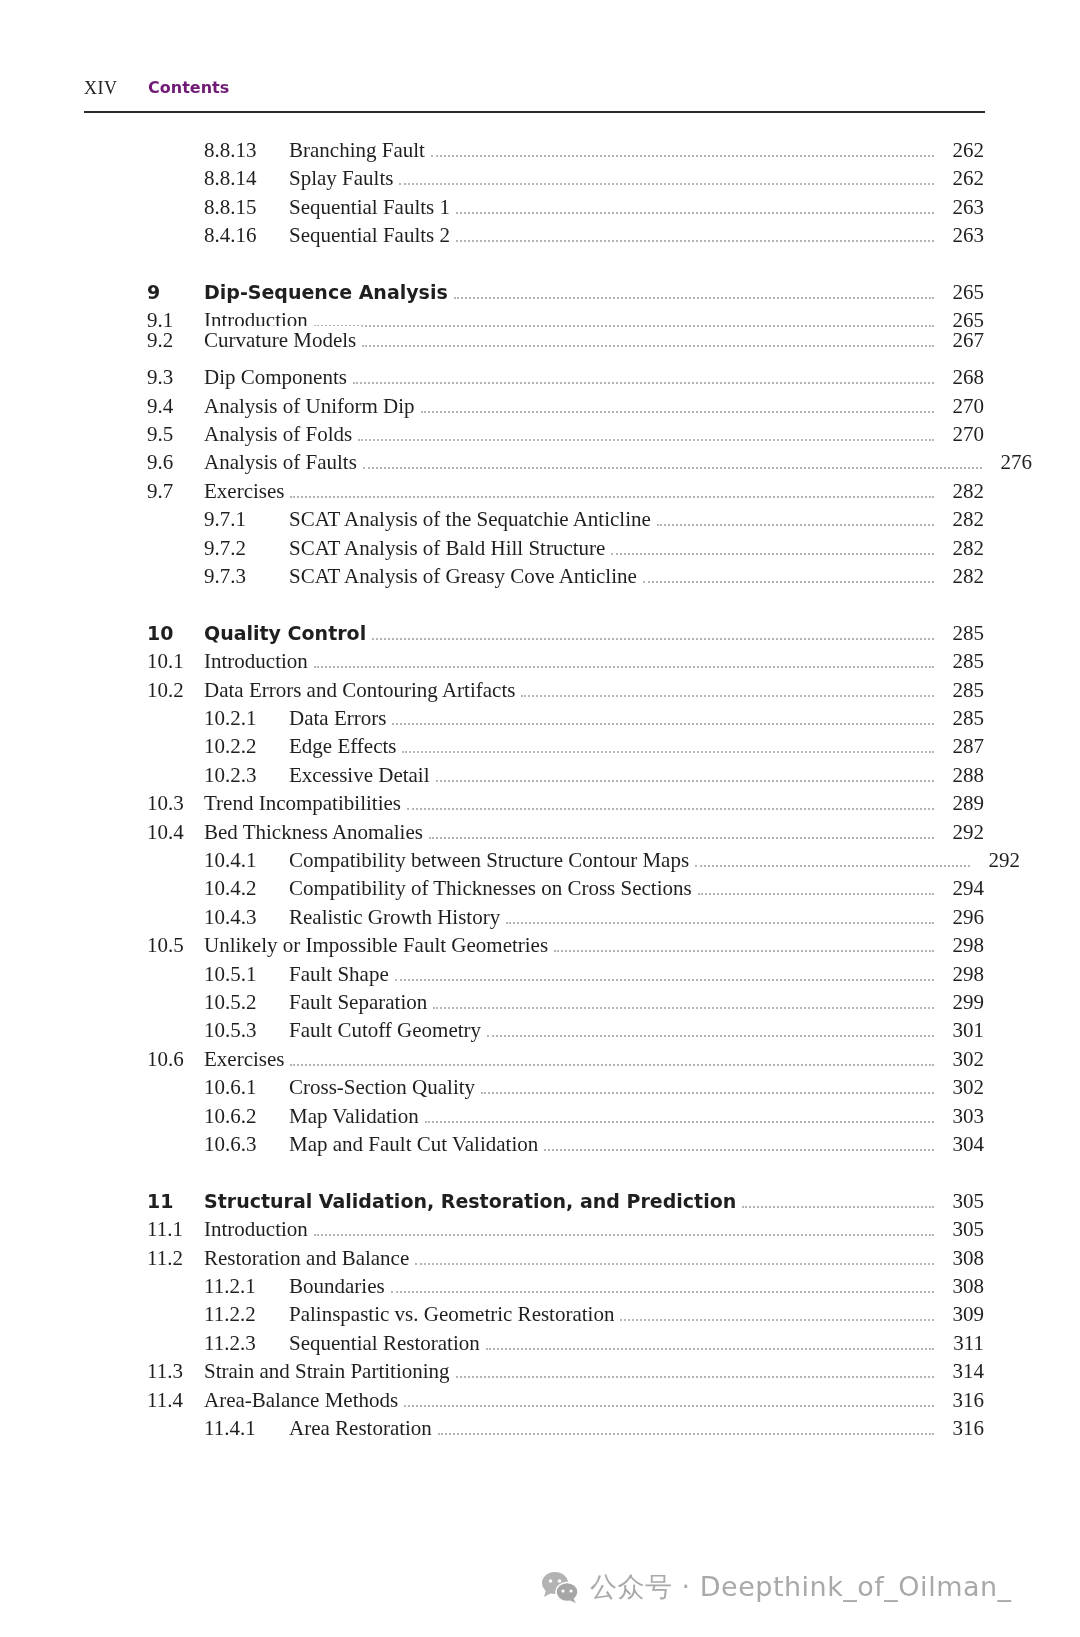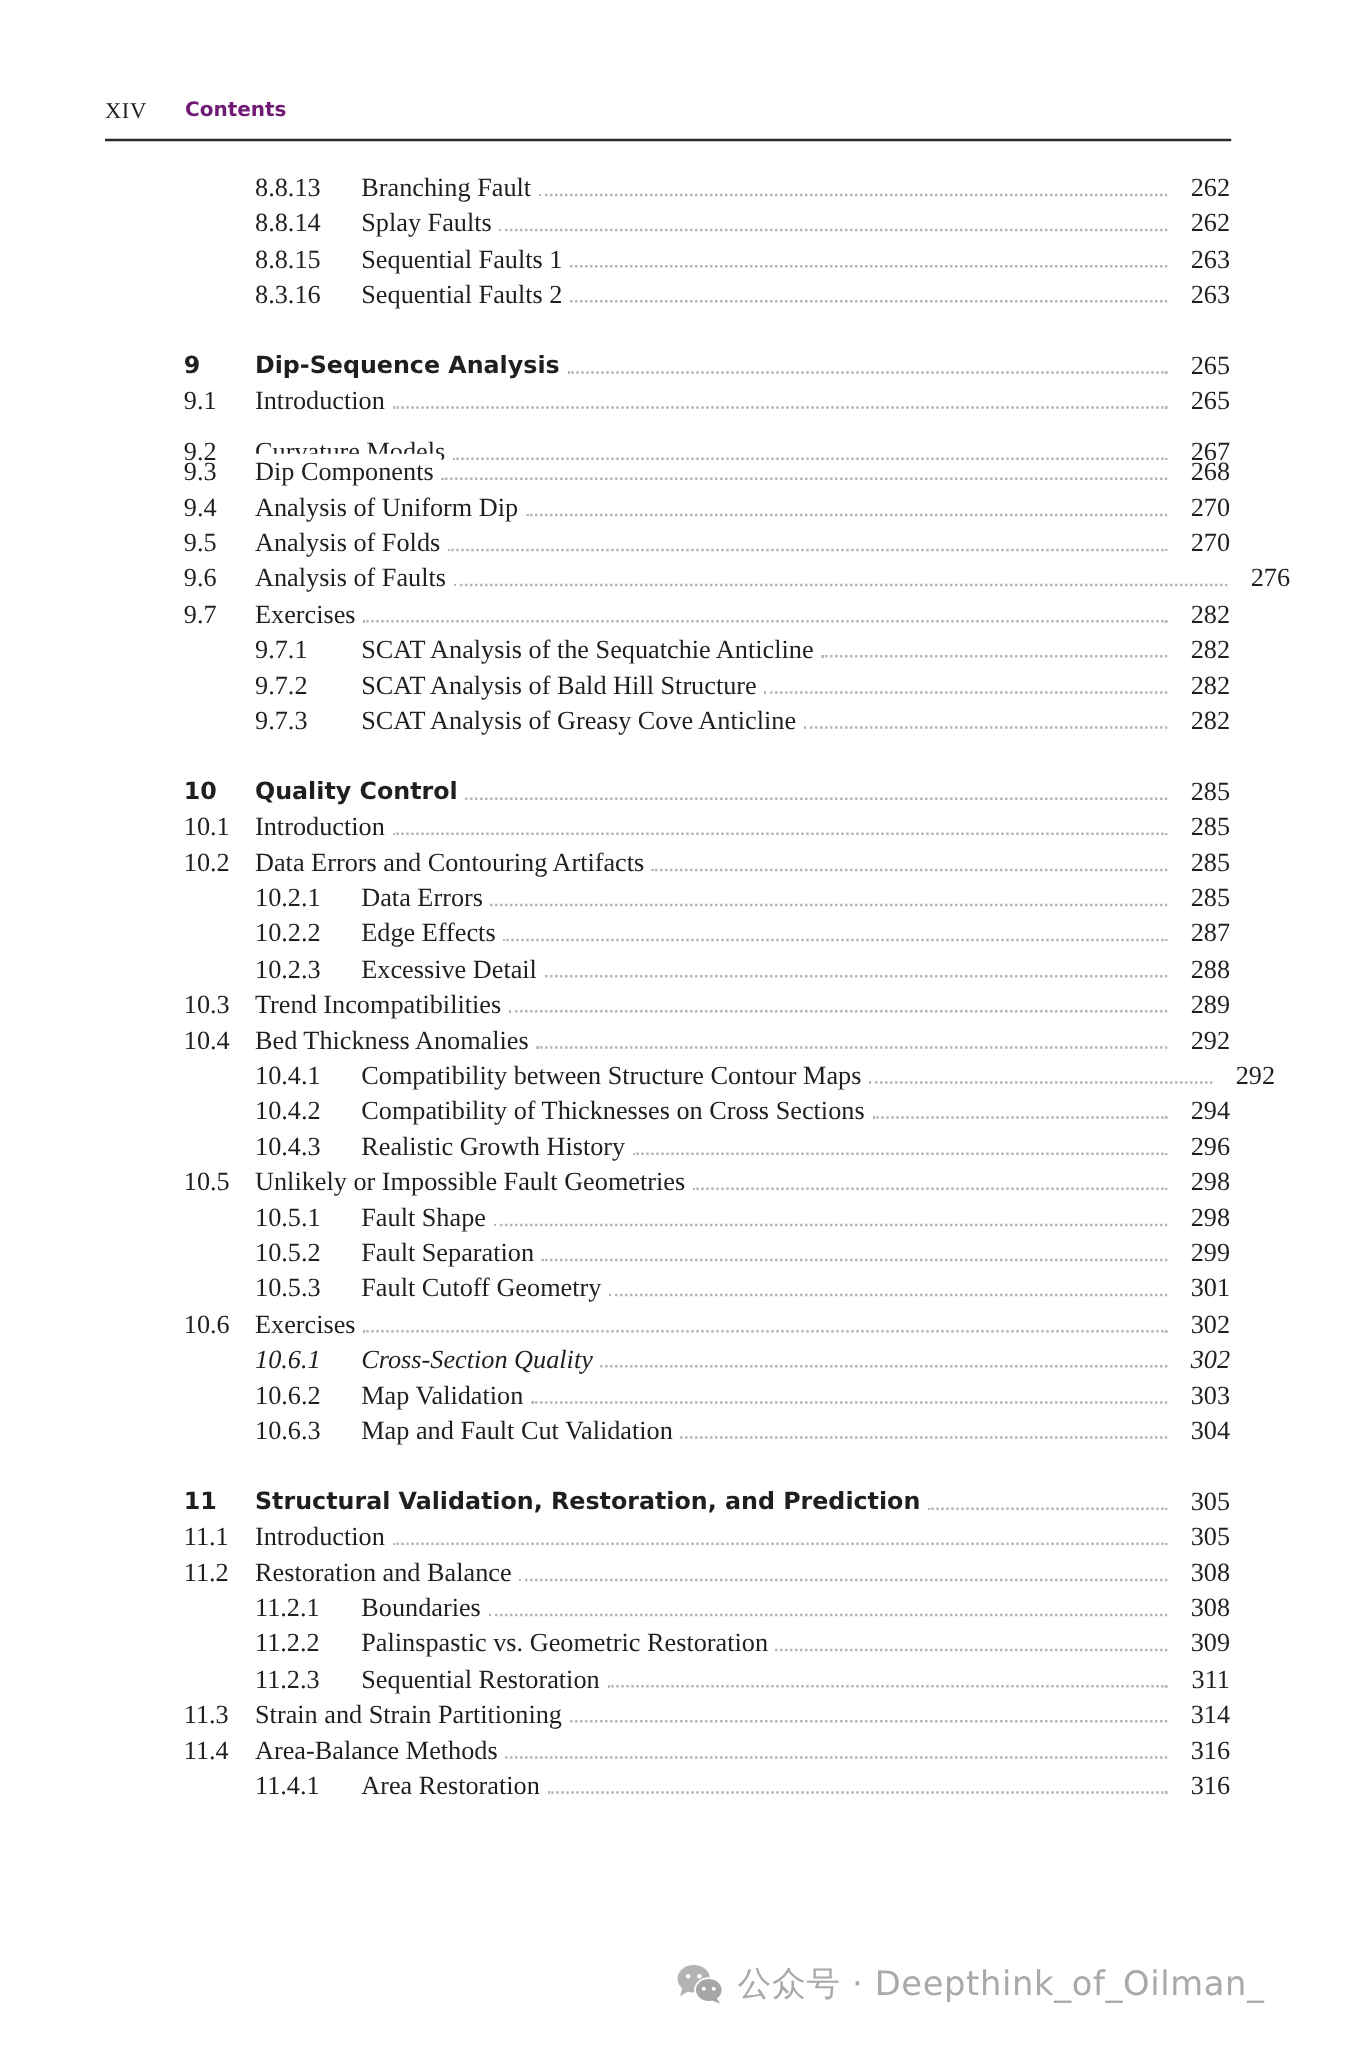--- a/index.html
+++ b/index.html
@@ -58,21 +58,21 @@
     </div>
     <div class="row l2" style="top: 192.8px;">
       <span class="num">8.8.15</span>
       <span class="lead">
         <span class="title">Sequential Faults 1</span>
         <span class="dots"></span>
       </span>
       <span class="page">263</span>
     </div>
     <div class="row l2" style="top: 221.2px;">
-      <span class="num">8.3.16</span>
+      <span class="num">8.4.16</span>
       <span class="lead">
         <span class="title">Sequential Faults 2</span>
         <span class="dots"></span>
       </span>
       <span class="page">263</span>
     </div>
     <div class="row l0 chap" style="top: 278px;">
       <span class="num">9</span>
       <span class="lead">
         <span class="title">Dip-Sequence Analysis</span>
@@ -81,21 +81,21 @@
       <span class="page">265</span>
     </div>
     <div class="row l1" style="top: 306.4px;">
       <span class="num">9.1</span>
       <span class="lead">
         <span class="title">Introduction</span>
         <span class="dots"></span>
       </span>
       <span class="page">265</span>
     </div>
-    <div class="row l1" style="top: 347px;">
+    <div class="row l1" style="top: 326px;">
       <span class="num">9.2</span>
       <span class="lead">
         <span class="title">Curvature Models</span>
         <span class="dots"></span>
       </span>
       <span class="page">267</span>
     </div>
     <div class="row l1" style="top: 363.2px;">
       <span class="num">9.3</span>
       <span class="lead">
@@ -281,21 +281,21 @@
       <span class="page">301</span>
     </div>
     <div class="row l1" style="top: 1044.8px;">
       <span class="num">10.6</span>
       <span class="lead">
         <span class="title">Exercises</span>
         <span class="dots"></span>
       </span>
       <span class="page">302</span>
     </div>
-    <div class="row l2" style="top: 1073.2px; font-style: italic;">
+    <div class="row l2" style="top: 1073.2px;">
       <span class="num">10.6.1</span>
       <span class="lead">
         <span class="title">Cross-Section Quality</span>
         <span class="dots"></span>
       </span>
       <span class="page">302</span>
     </div>
     <div class="row l2" style="top: 1101.6px;">
       <span class="num">10.6.2</span>
       <span class="lead">

